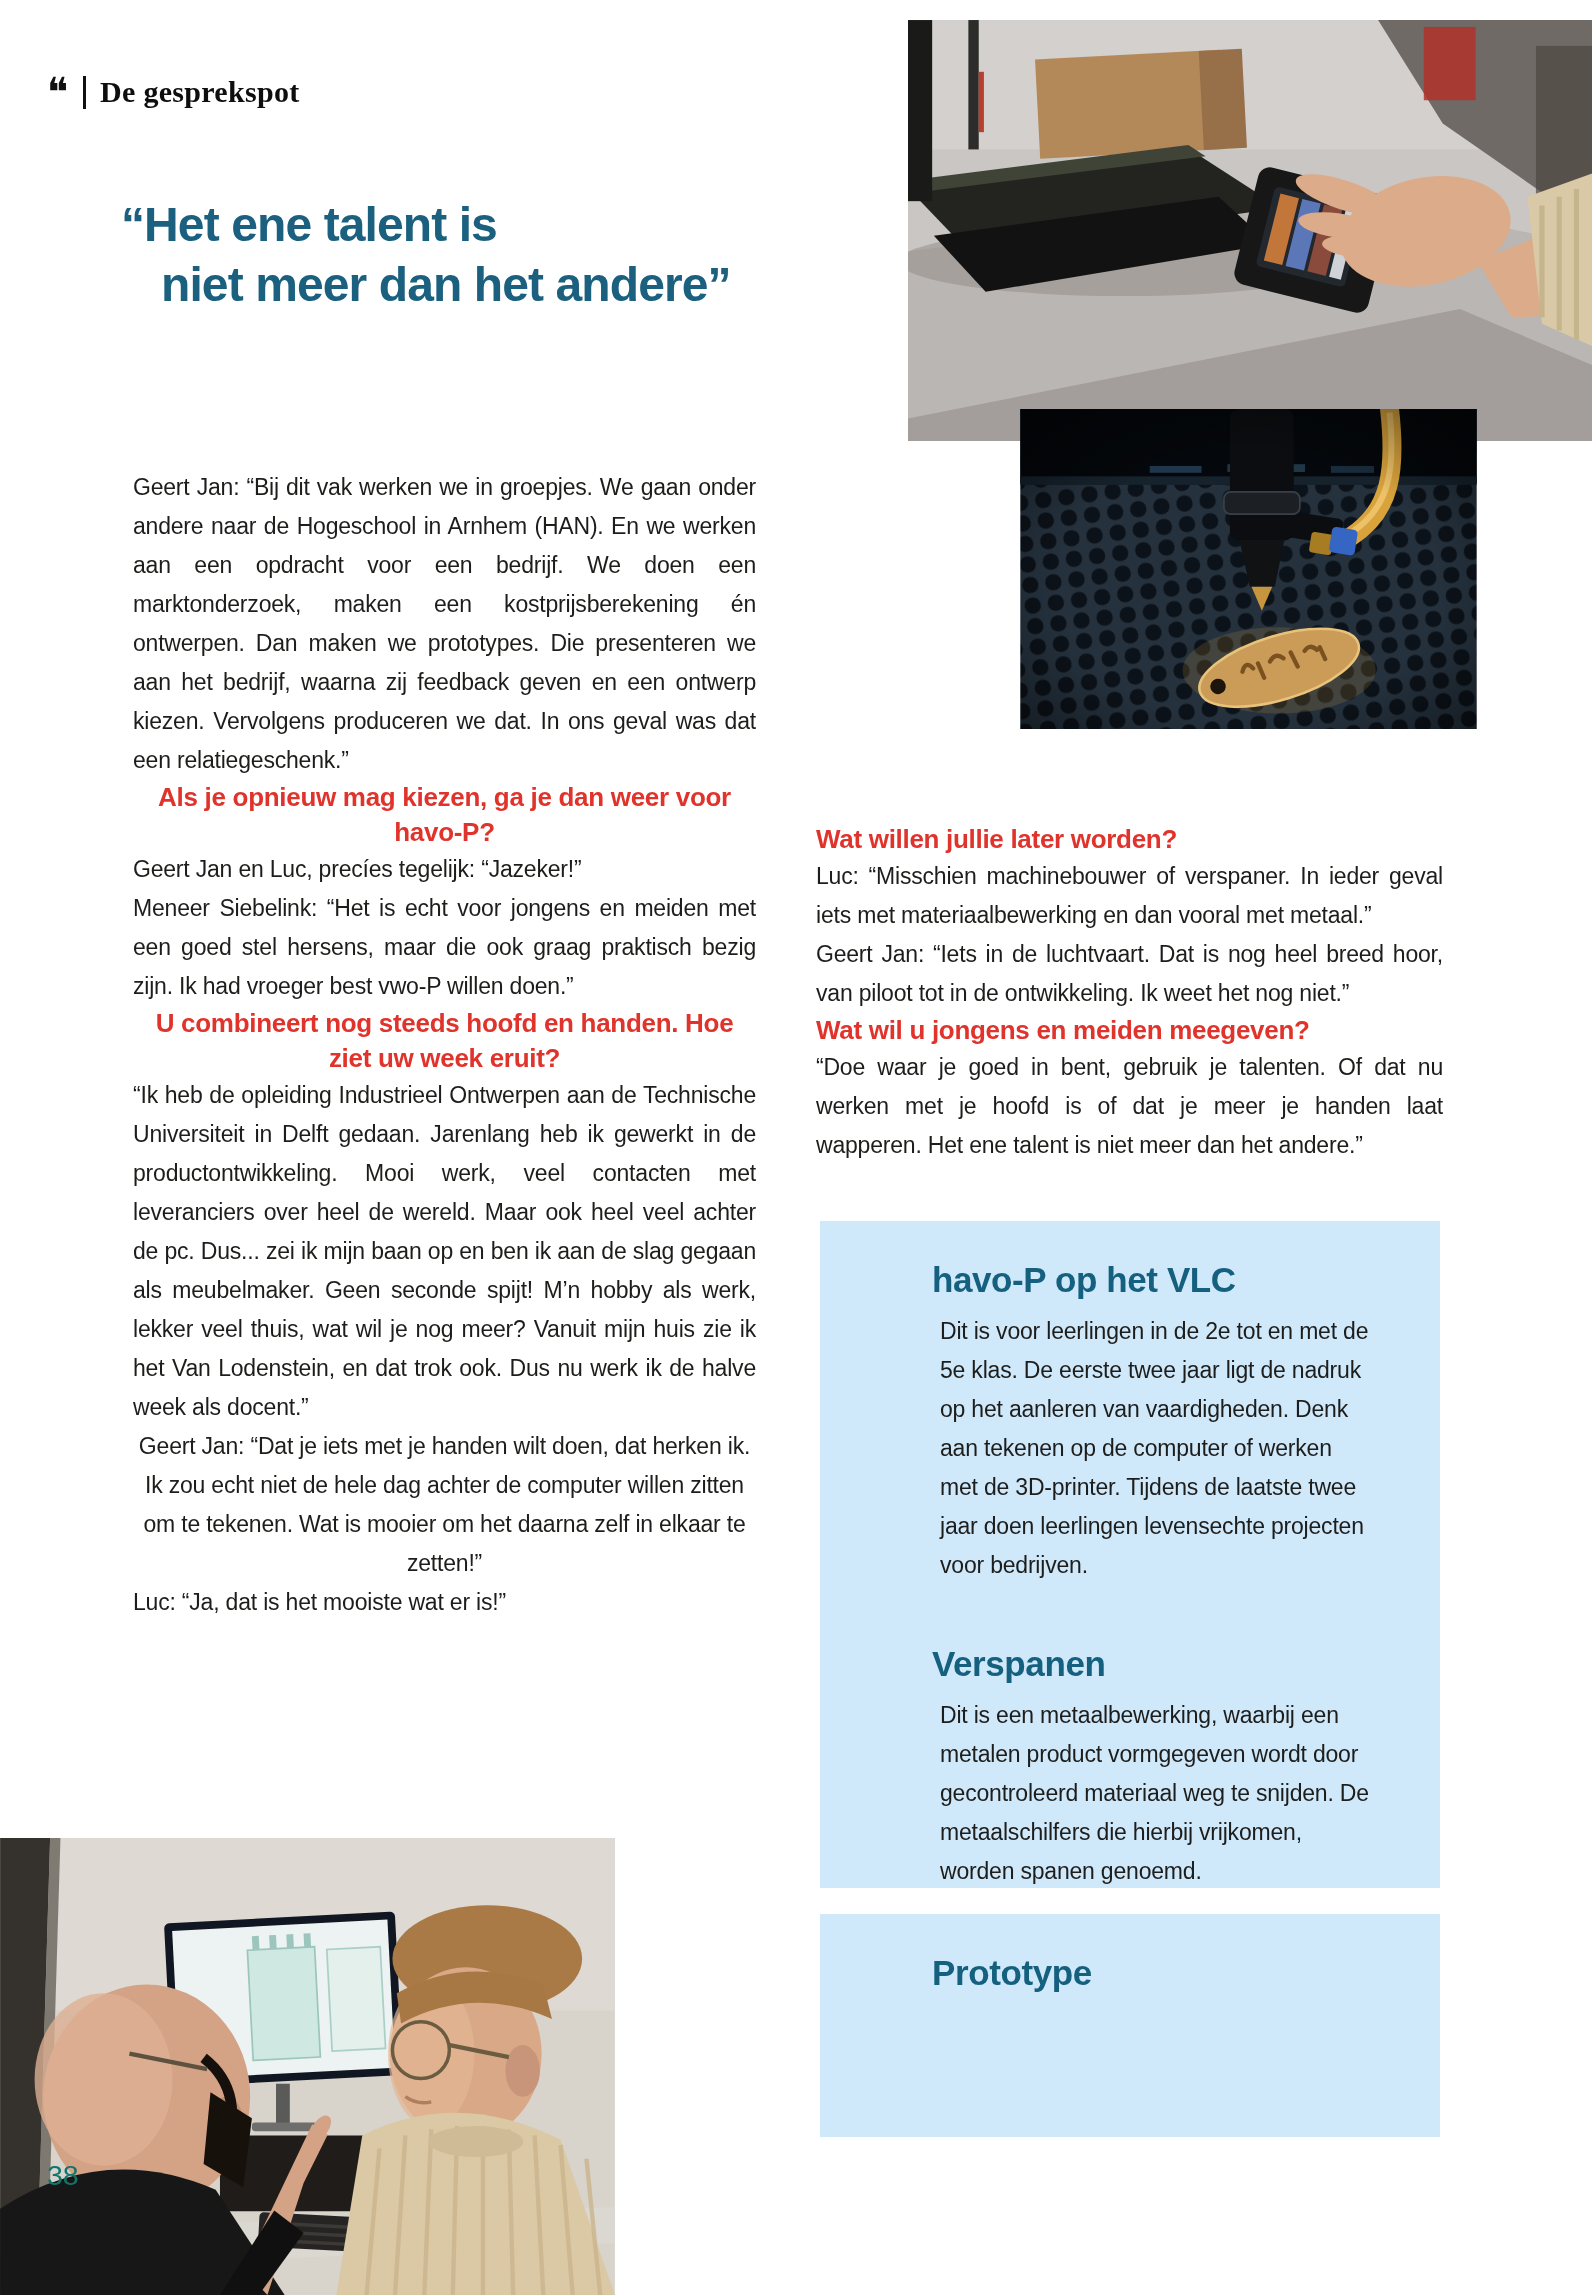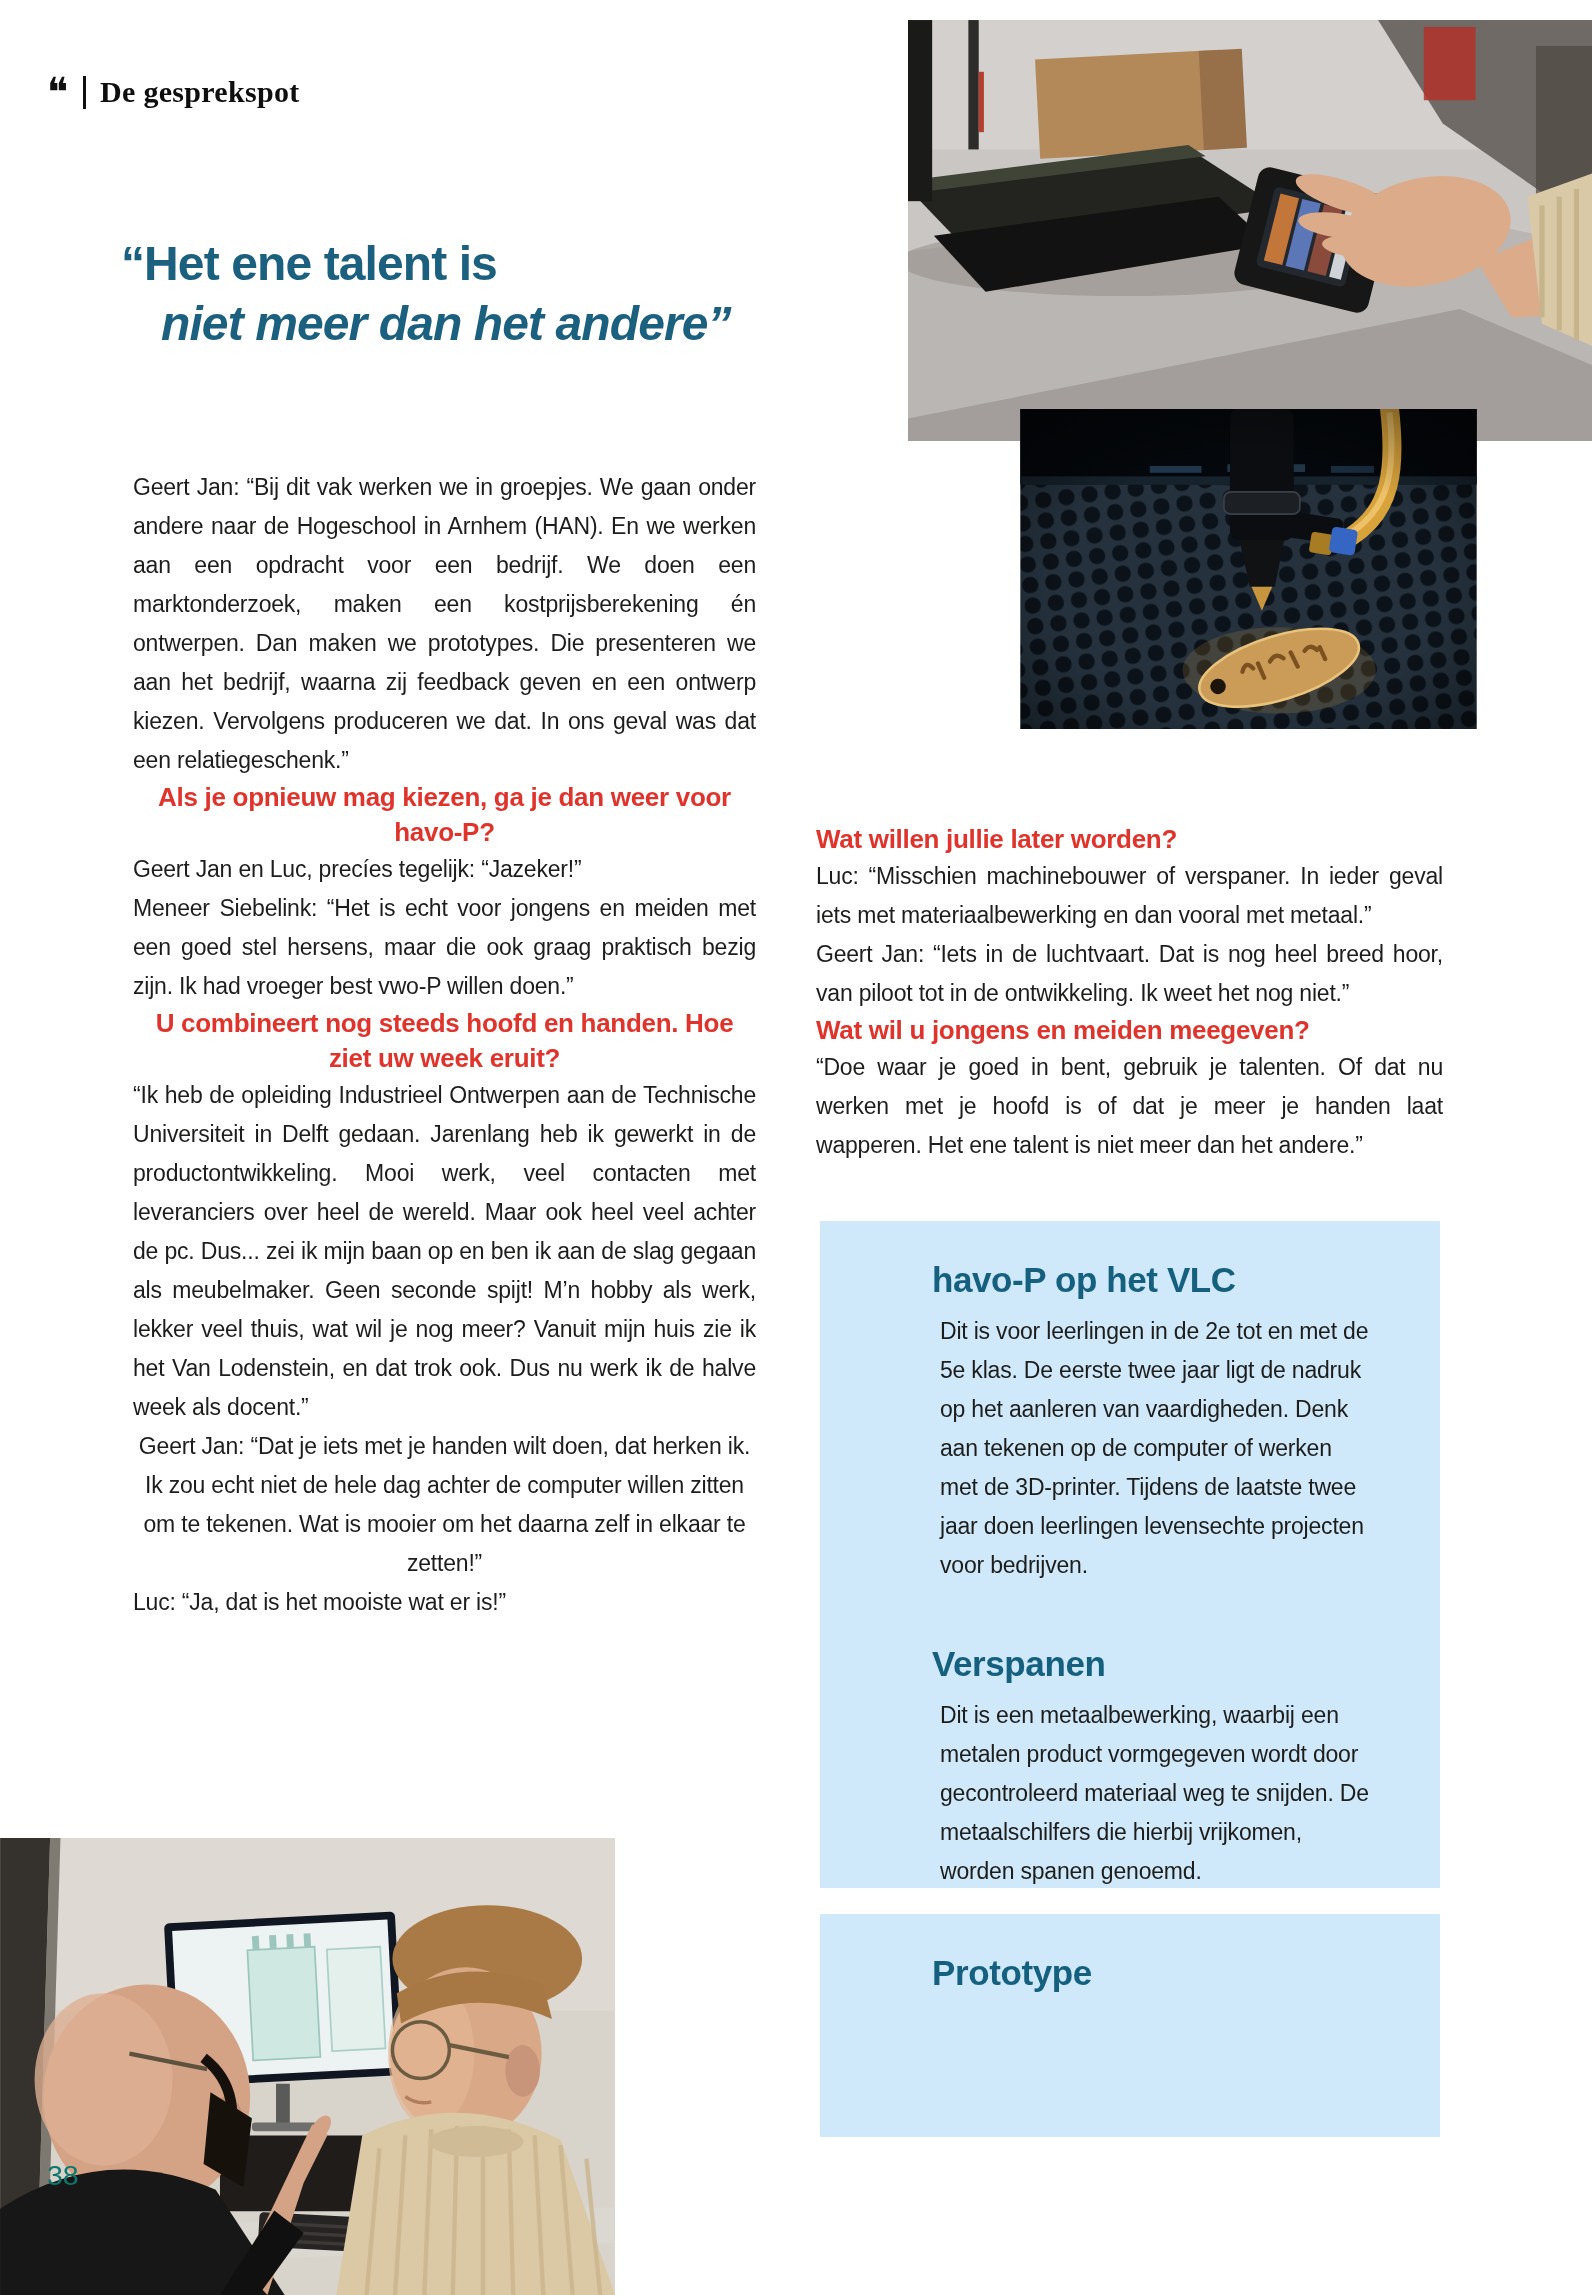--- a/index.html
+++ b/index.html
@@ -4,22 +4,22 @@
 <style>
   html,body{margin:0;padding:0;background:#ffffff;}
   .page{position:relative;width:1592px;height:2295px;background:#fff;overflow:hidden;
         font-family:"Liberation Sans","DejaVu Sans",sans-serif;color:#1d1d1b;hyphens:auto;}
   
   .kicker{position:absolute;left:47px;top:72px;display:flex;align-items:center;gap:14px;}
   .kicker .q{font-size:40px;line-height:1;color:#101010;font-family:"DejaVu Sans",sans-serif;}
   .kicker .bar{width:3.5px;height:33px;background:#101010;}
   .kicker .t{font-family:"Liberation Serif","DejaVu Serif",serif;font-weight:700;font-size:30px;letter-spacing:0.3px;color:#0e0e0e;}
   
-  .headline{position:absolute;left:121px;top:195px;color:#1b617f;font-weight:800;font-size:48px;line-height:60px;letter-spacing:-0.9px;margin-top:39px;}
-  .headline .l2{padding-left:40px;font-style:italic;}
+  .headline{position:absolute;left:121px;top:195px;color:#1b617f;font-weight:800;font-size:48px;line-height:60px;letter-spacing:-0.9px;}
+  .headline .l2{padding-left:40px;}
   
   .col{position:absolute;text-align:justify;font-size:23px;line-height:39px;letter-spacing:-0.2px;}
   .col p{margin:0;}
   .left-col{left:133px;top:468px;width:623px;}
   .right-col{left:816px;top:822px;width:627px;}
   .rh{color:#e0332b;font-weight:800;font-size:26px;line-height:35px;text-align:left;letter-spacing:-0.3px;}
   .mt8{margin-top:7px;} .mt10{margin-top:8.6px;} .mt26{margin-top:22.4px;text-align:center;} .mt30{margin-top:26px;} .mt42{margin-top:36px;}
   
   .box{position:absolute;left:820px;width:620px;background:#cfe8fa;box-sizing:border-box;
        padding:40px 60px 0 112px;text-align:left;}

